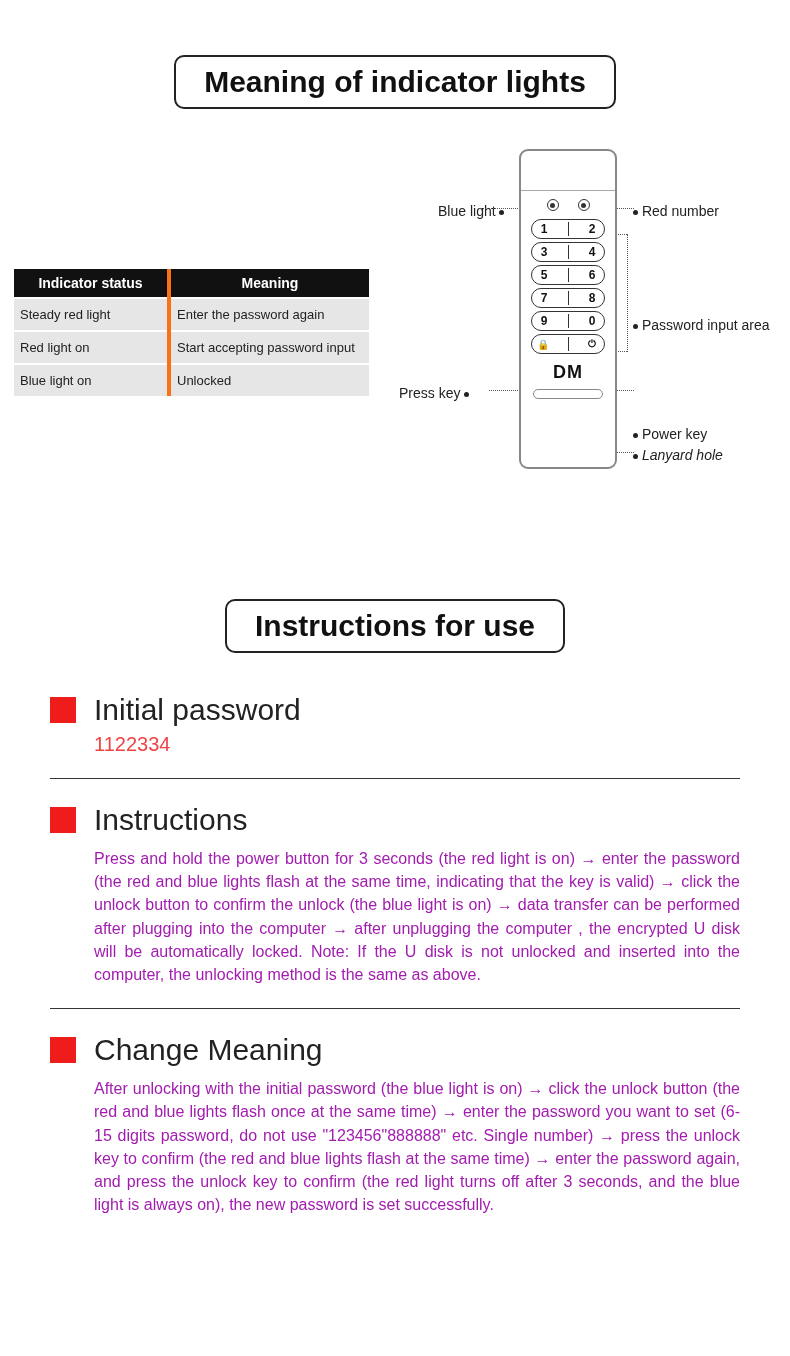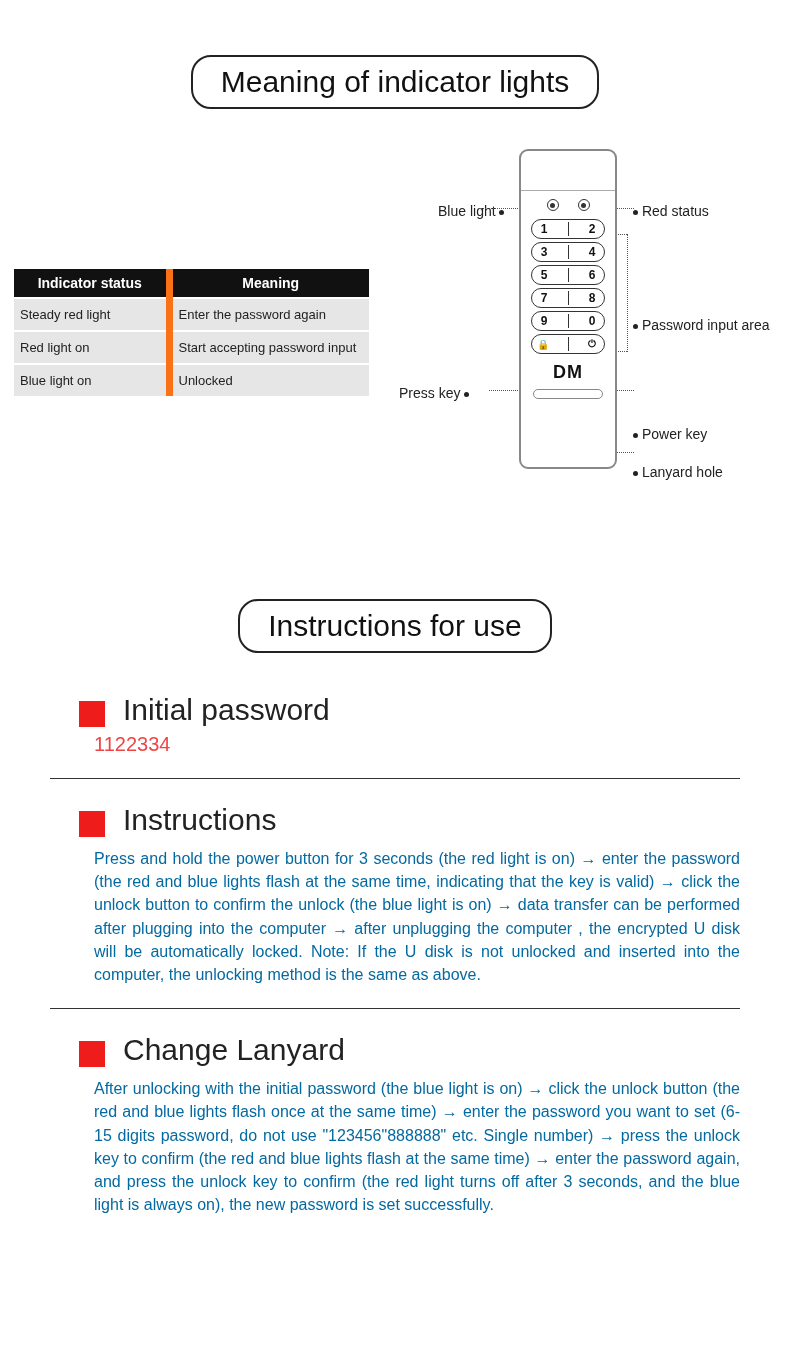--- a/index.html
+++ b/index.html
@@ -7,37 +7,37 @@
     font-family: Arial, Helvetica, sans-serif;
     width: 790px;
     background: #fff;
     color: #111;
   }
   .title-box {
     margin: 55px auto 40px;
     width: fit-content;
     padding: 8px 28px;
     border: 2px solid #222;
-    border-radius: 20px;
+    border-radius: 10px;
     font-size: 30px;
-    font-weight: normal;
+    font-weight: bold;
   }
   .top-row {
     display: flex;
     align-items: flex-start;
     justify-content: flex-start;
     padding: 0 14px 0 14px;
     gap: 20px;
   }
   
   .tbl { border-collapse: collapse; width: 355px; margin-top: 120px; }
   .tbl th { background:#111; color:#fff; font-weight: 600; font-size:14px; padding:6px 4px; }
   .tbl td { background:#e6e6e6; font-size:13px; padding:8px 6px; color:#222; }
   .tbl tr + tr td { border-top: 2px solid #fff; }
-  .tbl td:first-child, .tbl th:first-child { width: 155px; border-right: 7px solid #f97316; }
+  .tbl td:first-child, .tbl th:first-child { width: 155px; border-right: 4px solid #f97316; }
   .tbl .small { font-size: 11px; line-height: 1.15; }
   
   .device-wrap { position: relative; flex: 1; height: 360px; }
   .device {
     position: absolute; left: 130px; top: 0;
     width: 98px; height: 320px;
     border: 2px solid #888; border-radius: 9px;
     background: #fff;
   }
   .cap { height: 40px; border-bottom: 1.5px solid #aaa; border-top-left-radius:7px; border-top-right-radius:7px; }
@@ -63,27 +63,27 @@
     position:absolute; border-top:1px dotted #555; height:0;
   }
   .leader.v { border-top:none; border-left:1px dotted #555; width:0; }
   
   .section {
     padding: 0 50px;
   }
   .item { margin-top: 24px; border-bottom: 1px solid #333; padding-bottom: 22px; }
   .item:last-child { border-bottom: none; }
   .ih {
-    display:flex; align-items:flex-end; gap: 18px;
-    font-size: 30px; font-weight: 500; color:#222;margin-left:29px;
+    display:flex; align-items:center; gap: 18px;
+    font-size: 30px; font-weight: 500; color:#222;
   }
   .sq { width:26px; height:26px; background:#ef1c1c; flex-shrink:0; }
   .ival { font-size: 20px; color:#ef4444; margin: 6px 0 0 44px; }
   .ibody {
-    font-size: 16px; color:#0369a1; line-height: 1.45;
+    font-size: 16px; color:#a21caf; line-height: 1.45;
     margin: 10px 0 0 44px; text-align: justify;
   }
   .lock-icon, .power-icon { font-size: 10px; }
 </style>
 </head>
 <body>
 
 <div class="title-box">Meaning of indicator lights</div>
 
 <div class="top-row">
@@ -108,29 +108,29 @@
   </tbody>
     </table>
 
   <div class="device-wrap">
 
     <div class="callout" style="left:26px; top:54px;margin-left:23px;"><span>Blue light</span> <span class="dot"></span></div>
     <div class="leader" style="left:90px; top:59px; width:55px;"></div>
     <div class="callout" style="left:10px; top:236px;"><span>Press key</span> <span class="dot"></span></div>
     <div class="leader" style="left:100px; top:241px; width:45px;"></div>
 
-    <div class="callout" style="left:244px; top:54px;"><span class="dot"></span> <span>Red status</span></div>
+    <div class="callout" style="left:244px; top:54px;"><span class="dot"></span> <span>Red number</span></div>
     <div class="leader" style="left:210px; top:59px; width:35px;"></div>
     <div class="callout" style="left:244px; top:168px;"><span class="dot"></span> <span>Password input area</span></div>
     <div class="leader" style="left:220px; top:85px; width:18px;"></div>
     <div class="leader v" style="left:238px; top:85px; height:118px;"></div>
     <div class="leader" style="left:220px; top:202px; width:18px;"></div>
     <div class="callout" style="left:244px; top:248px;margin-top:29px;"><span class="dot"></span> <span>Power key</span></div>
     <div class="leader" style="left:213px; top:241px; width:32px;"></div>
-    <div class="callout" style="left:244px; top:315px;"><span class="dot"></span> <span>Lanyard hole</span></div>
+    <div class="callout" style="left:244px; top:298px;font-style:italic;"><span class="dot"></span> <span>Lanyard hole</span></div>
     <div class="leader" style="left:218px; top:303px; width:27px;"></div>
 
     <div class="device">
       <div class="cap"></div>
       <div class="leds">
         <div class="led">
             <div class="led-inner"></div>
           </div>
         <div class="led">
             <div class="led-inner"></div>
@@ -189,17 +189,17 @@
     <div class="ih">
       <div class="sq"></div>
       <span>Instructions</span>
     </div>
     <div class="ibody">Press and hold the power button for 3 seconds (the red light is on) → enter the password (the red and blue lights flash at the same time, indicating that the key is valid) → click the unlock button to confirm the unlock (the blue light is on) → data transfer can be performed after plugging into the computer → after unplugging the computer , the encrypted U disk will be automatically locked. Note: If the U disk is not unlocked and inserted into the computer, the unlocking method is the same as above.</div>
   </div>
 
   <div class="item">
     <div class="ih">
       <div class="sq"></div>
-      <span>Change Lanyard</span>
+      <span>Change Meaning</span>
     </div>
     <div class="ibody">After unlocking with the initial password (the blue light is on) → click the unlock button (the red and blue lights flash once at the same time) → enter the password you want to set (6-15 digits password, do not use "123456"888888" etc. Single number) → press the unlock key to confirm (the red and blue lights flash at the same time) → enter the password again, and press the unlock key to confirm (the red light turns off after 3 seconds, and the blue light is always on), the new password is set successfully.</div>
   </div>
 </div>
 
 </body></html>

